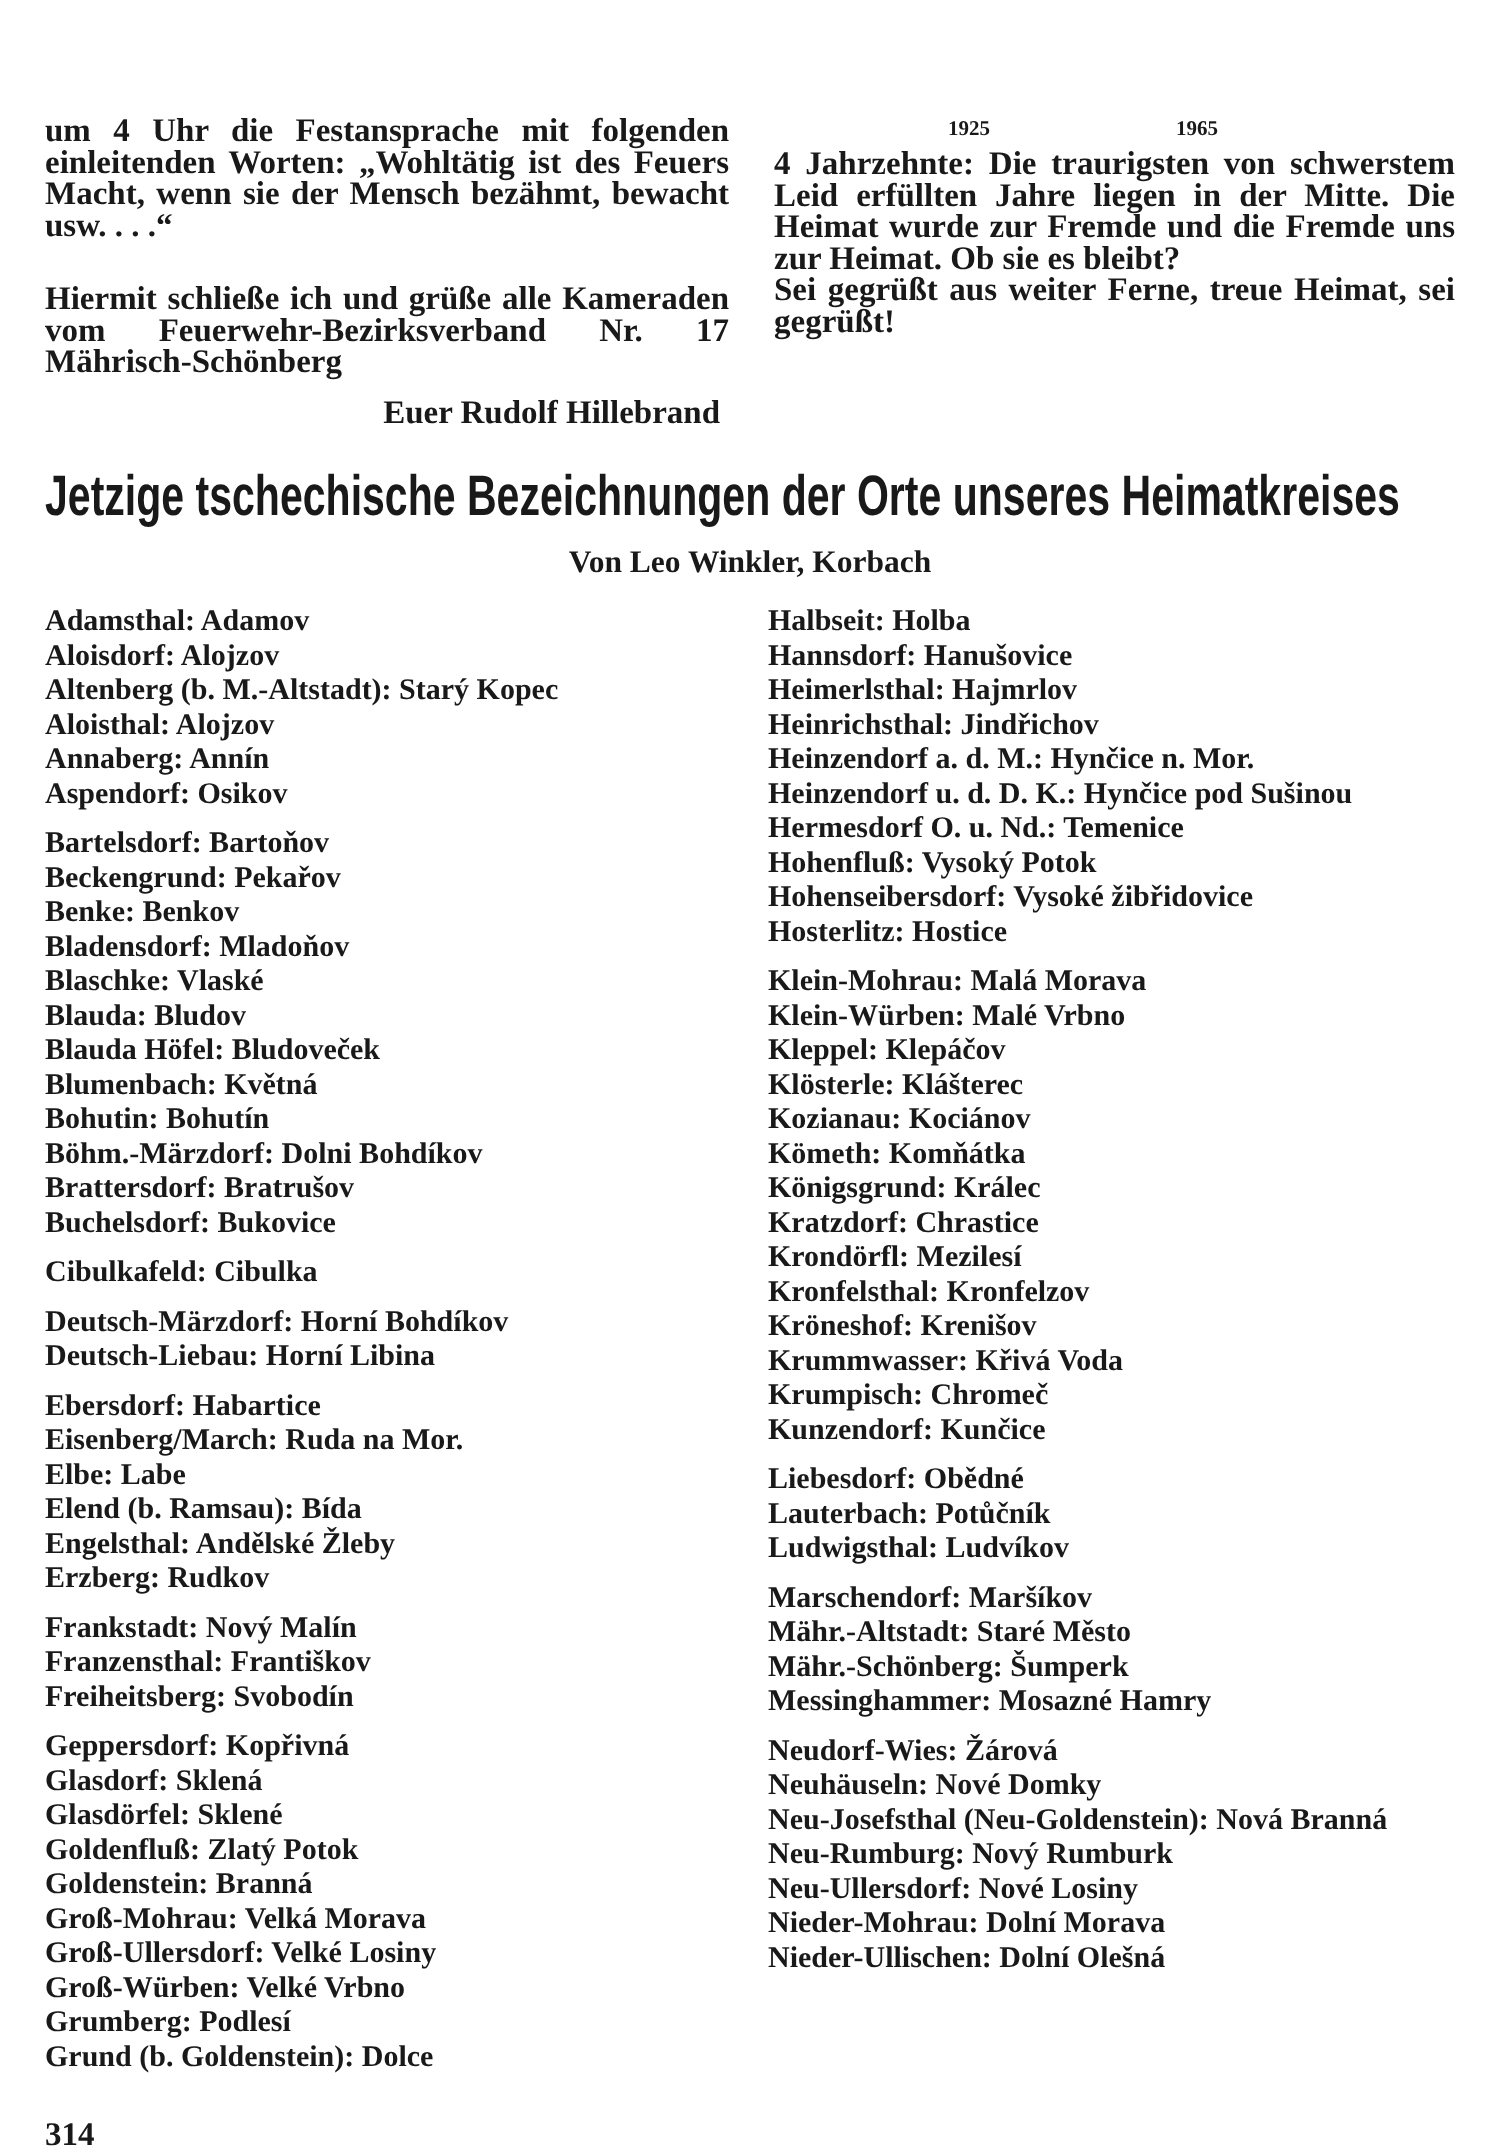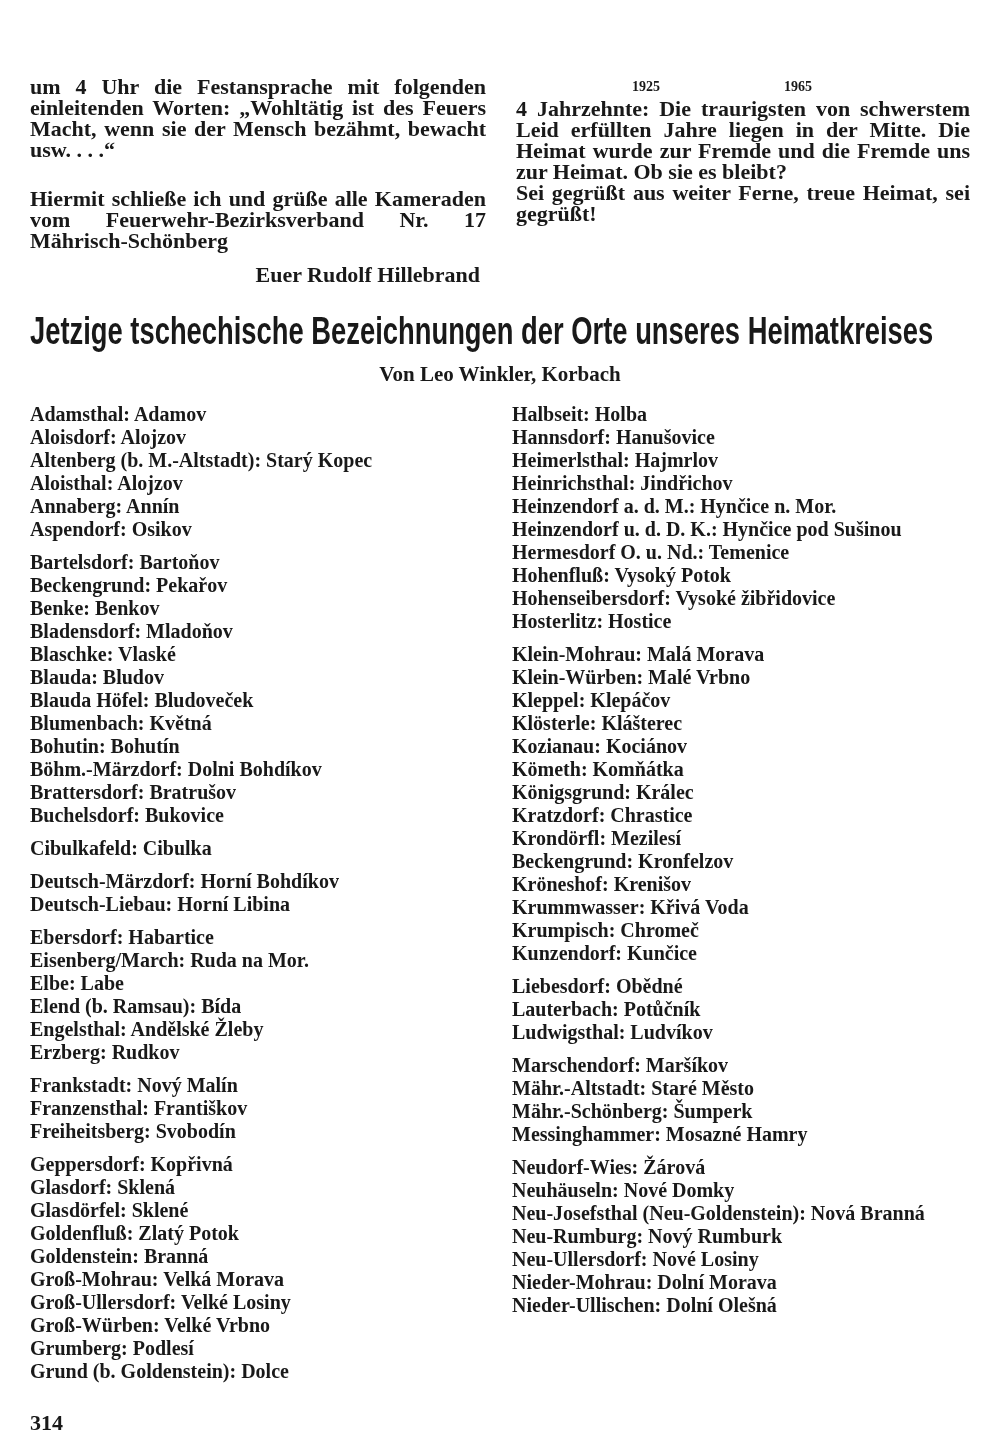--- a/index.html
+++ b/index.html
@@ -141,21 +141,21 @@
         <div class="group">
           <div class="entry">Klein-Mohrau: Malá Morava</div>
           <div class="entry">Klein-Würben: Malé Vrbno</div>
           <div class="entry">Kleppel: Klepáčov</div>
           <div class="entry">Klösterle: Klášterec</div>
           <div class="entry">Kozianau: Kociánov</div>
           <div class="entry">Kömeth: Komňátka</div>
           <div class="entry">Königsgrund: Králec</div>
           <div class="entry">Kratzdorf: Chrastice</div>
           <div class="entry">Krondörfl: Mezilesí</div>
-          <div class="entry">Beckengrund: Kronfelzov</div>
+          <div class="entry">Kronfelsthal: Kronfelzov</div>
           <div class="entry">Kröneshof: Krenišov</div>
           <div class="entry">Krummwasser: Křivá Voda</div>
           <div class="entry">Krumpisch: Chromeč</div>
           <div class="entry">Kunzendorf: Kunčice</div>
         </div>
         <div class="group">
           <div class="entry">Liebesdorf: Obědné</div>
           <div class="entry">Lauterbach: Potůčník</div>
           <div class="entry">Ludwigsthal: Ludvíkov</div>
         </div>

